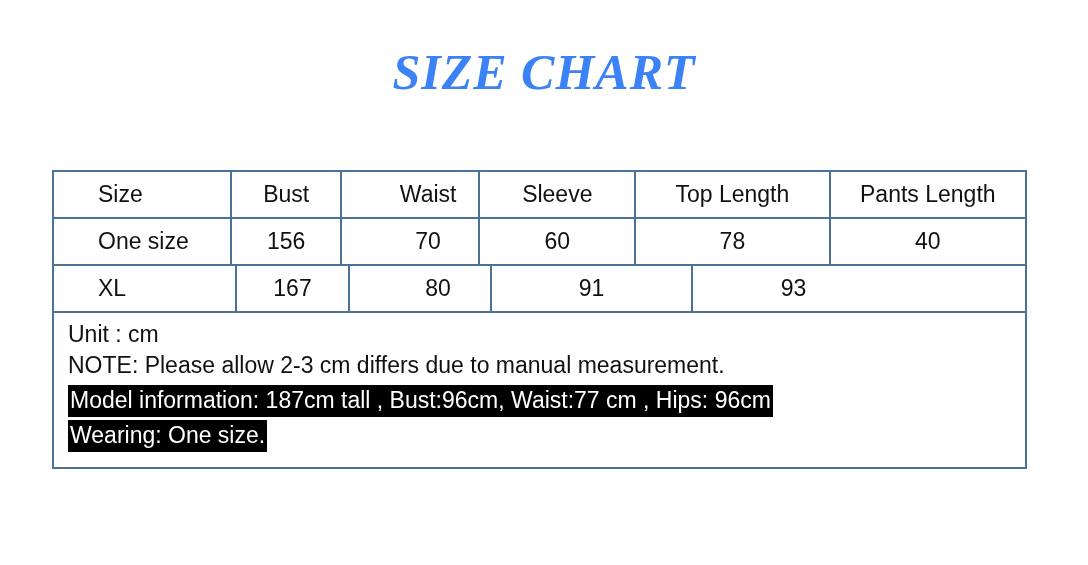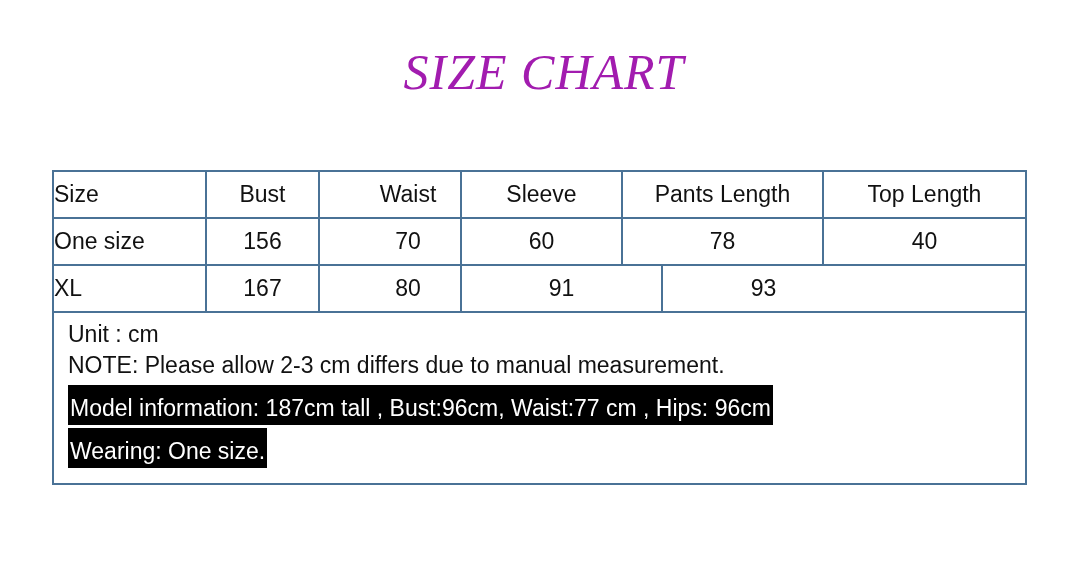--- a/index.html
+++ b/index.html
@@ -25,24 +25,24 @@
     position: absolute;
     left: 0;
     top: 46px;
     width: 1088px;
     text-align: center;
   }
   .title {
     display: inline-block;
     font-family: "Liberation Serif", "DejaVu Serif", serif;
     font-style: italic;
-    font-weight: normal;
+    font-weight: bold;
     font-size: 50px;
     letter-spacing: 1px;
-    color: #a21caf;
+    color: #3b82f6;
     line-height: 1.05;
     white-space: nowrap;
   }
 
   
   .chart {
     position: absolute;
     left: 52px;
     top: 170px;
     width: 975px;
@@ -68,20 +68,22 @@
     text-align: center;
     border-right: 2px solid #4A7296;
     white-space: nowrap;
     overflow: hidden;
   }
   .cell:last-child {
     border-right: none;
   }
   .cell.label {
     text-align: left;
+    padding-left: 14px;
+    margin-left: 30px;
   }
 
   
   .c0 { width: 153px; }
   .c1 { width: 113px; }
   .c2 { width: 142px; padding-left: 36px; }
   .c3 { width: 161px; }
   .c4 { width: 201px; }
   .c5 { width: 201px; }
 
@@ -96,21 +98,21 @@
     line-height: 1.0;
     margin: 0 4px 8px 0;
     white-space: nowrap;
   }
   .note-line:last-child {
     margin-bottom: 0;
   }
   .note-line .hl {
     background: #000000;
     color: #ffffff;
-    padding: 12px 2px 5px 2px;
+    padding: 4px 2px 5px 2px;
     display: inline-block;
     line-height: 1.0;
   }
   .note-line.highlight {
     margin-bottom: 3px;
   }
 </style>
 </head>
 <body>
 
@@ -120,22 +122,22 @@
     <span class="title">SIZE CHART</span>
   </div>
 
   <div class="chart">
 
     <div class="row">
       <div class="cell label c0">Size</div>
       <div class="cell c1">Bust</div>
       <div class="cell c2">Waist</div>
       <div class="cell c3">Sleeve</div>
+      <div class="cell c4">Top Length</div>
       <div class="cell c5">Pants Length</div>
-      <div class="cell c4">Top Length</div>
     </div>
 
     <div class="row">
       <div class="cell label c0">One size</div>
       <div class="cell c1">156</div>
       <div class="cell c2">70</div>
       <div class="cell c3">60</div>
       <div class="cell c4">78</div>
       <div class="cell c5">40</div>
     </div>

